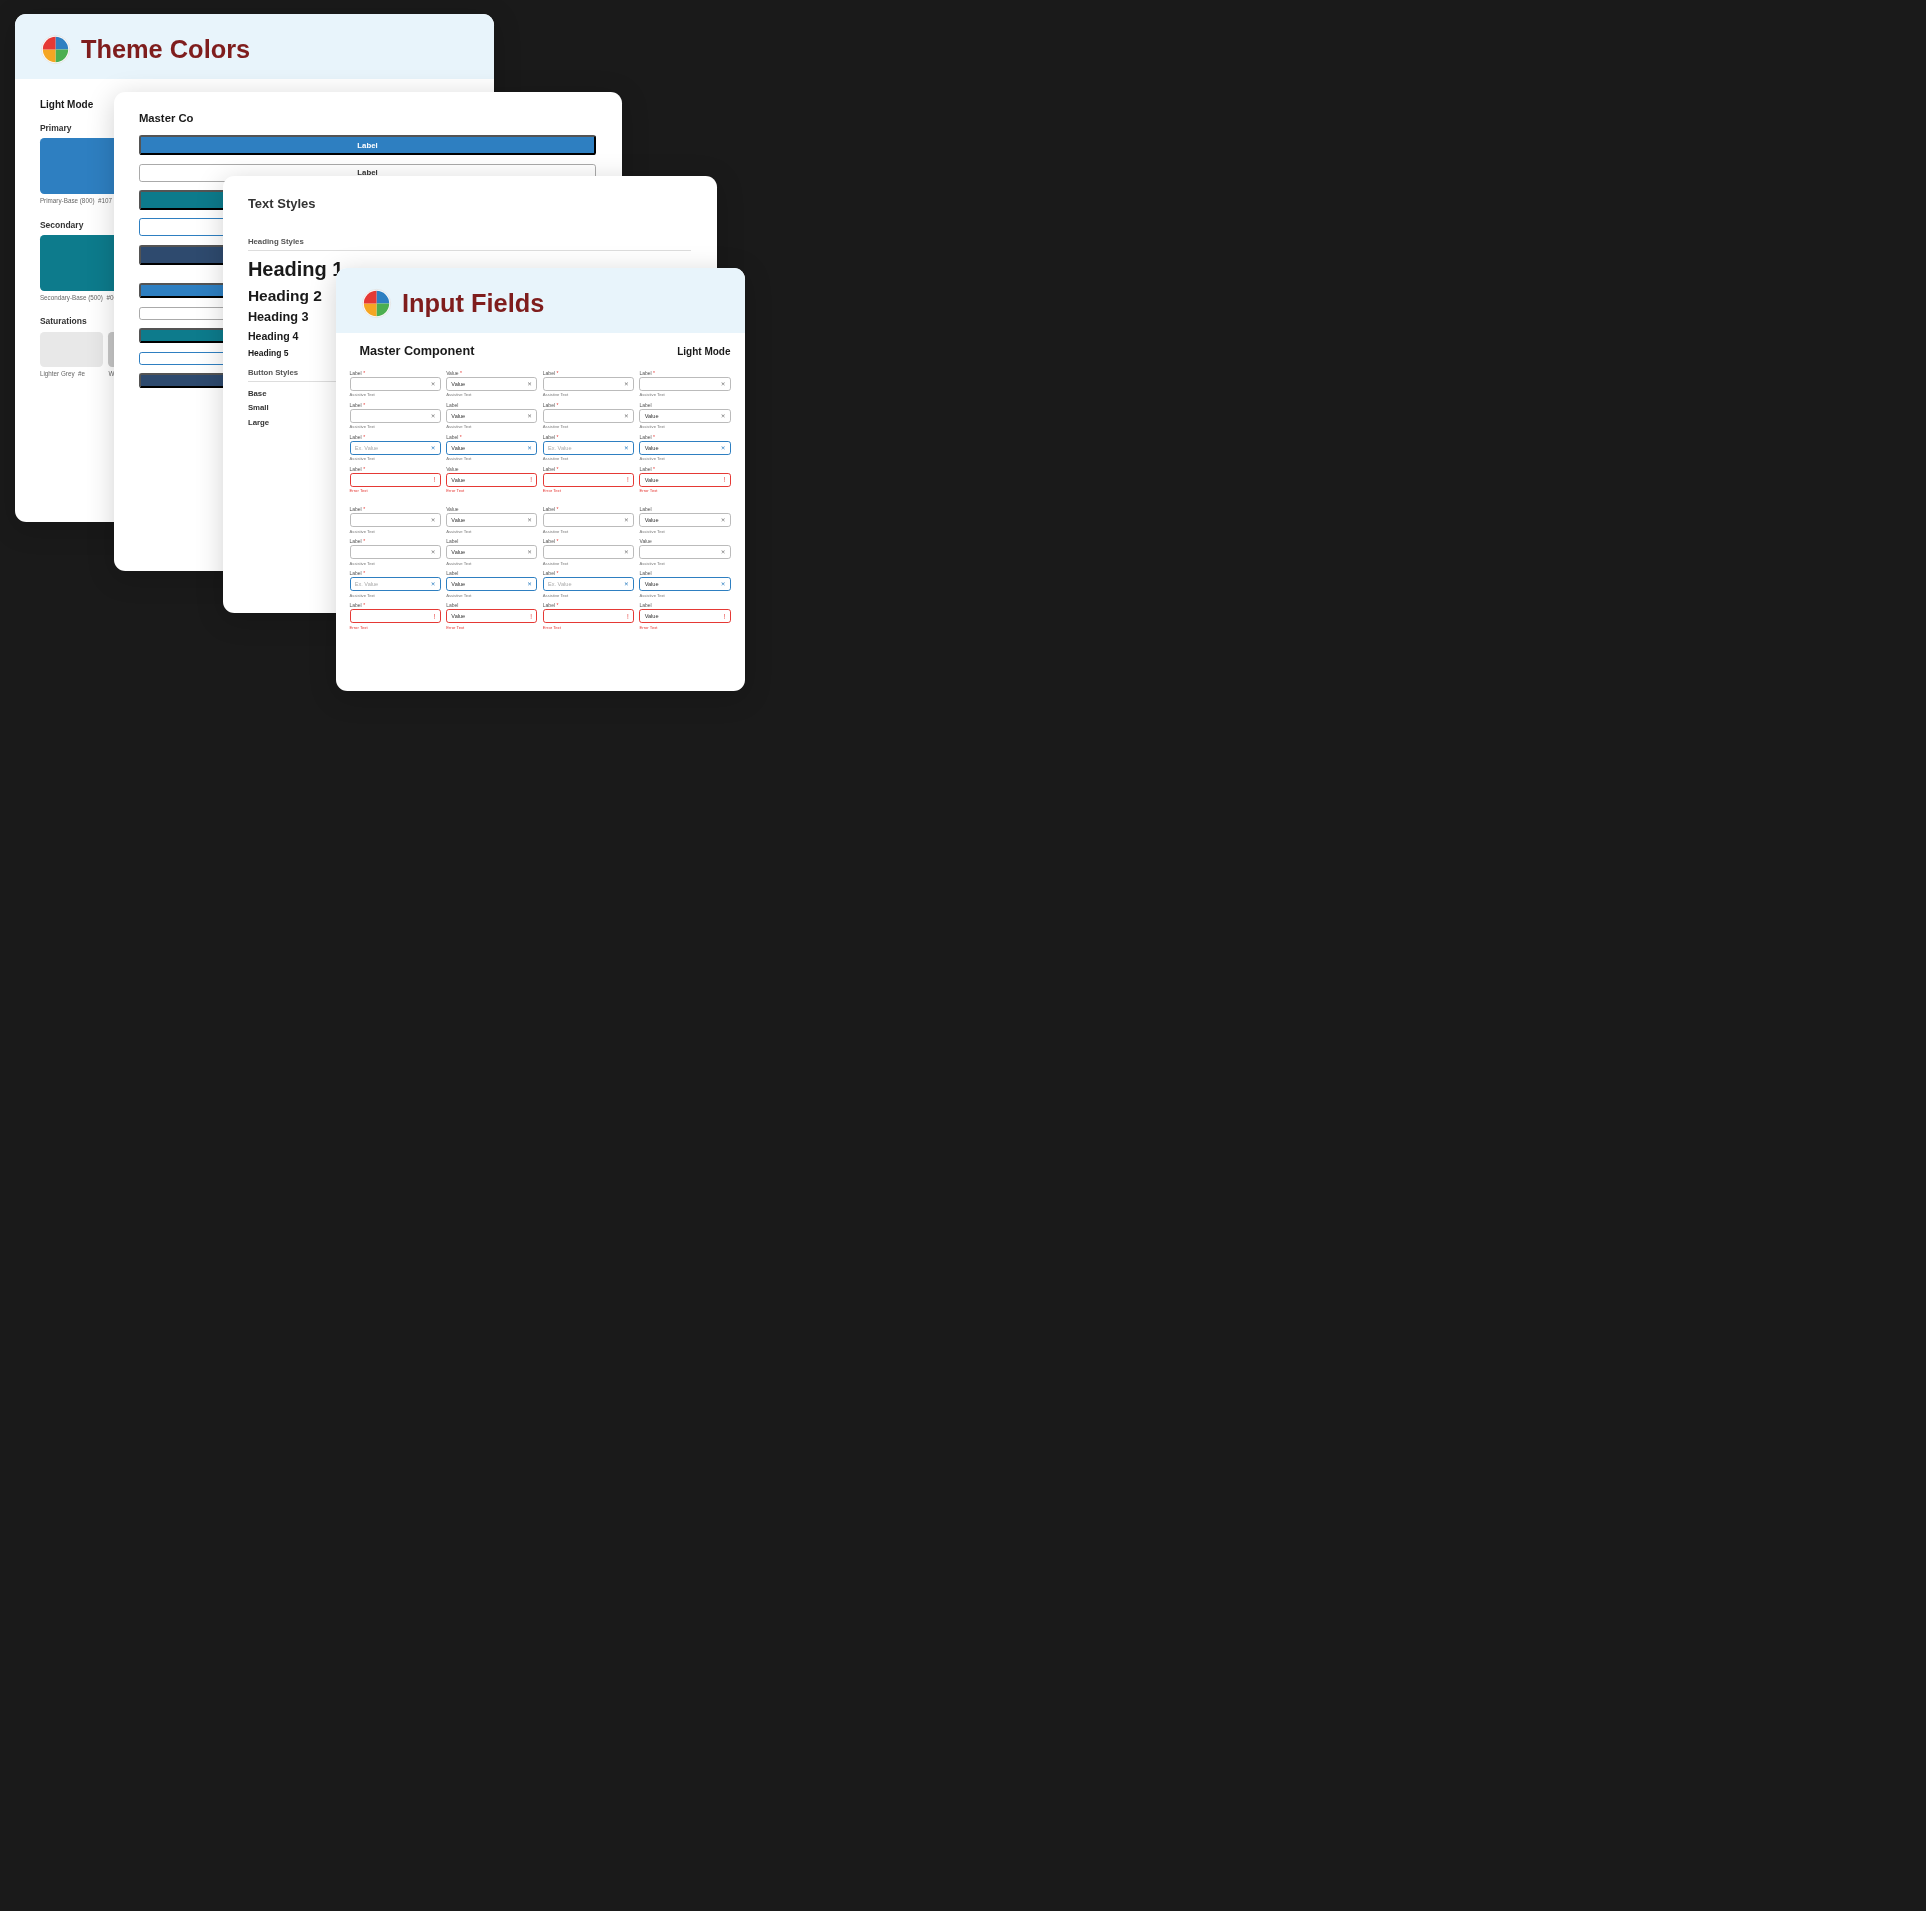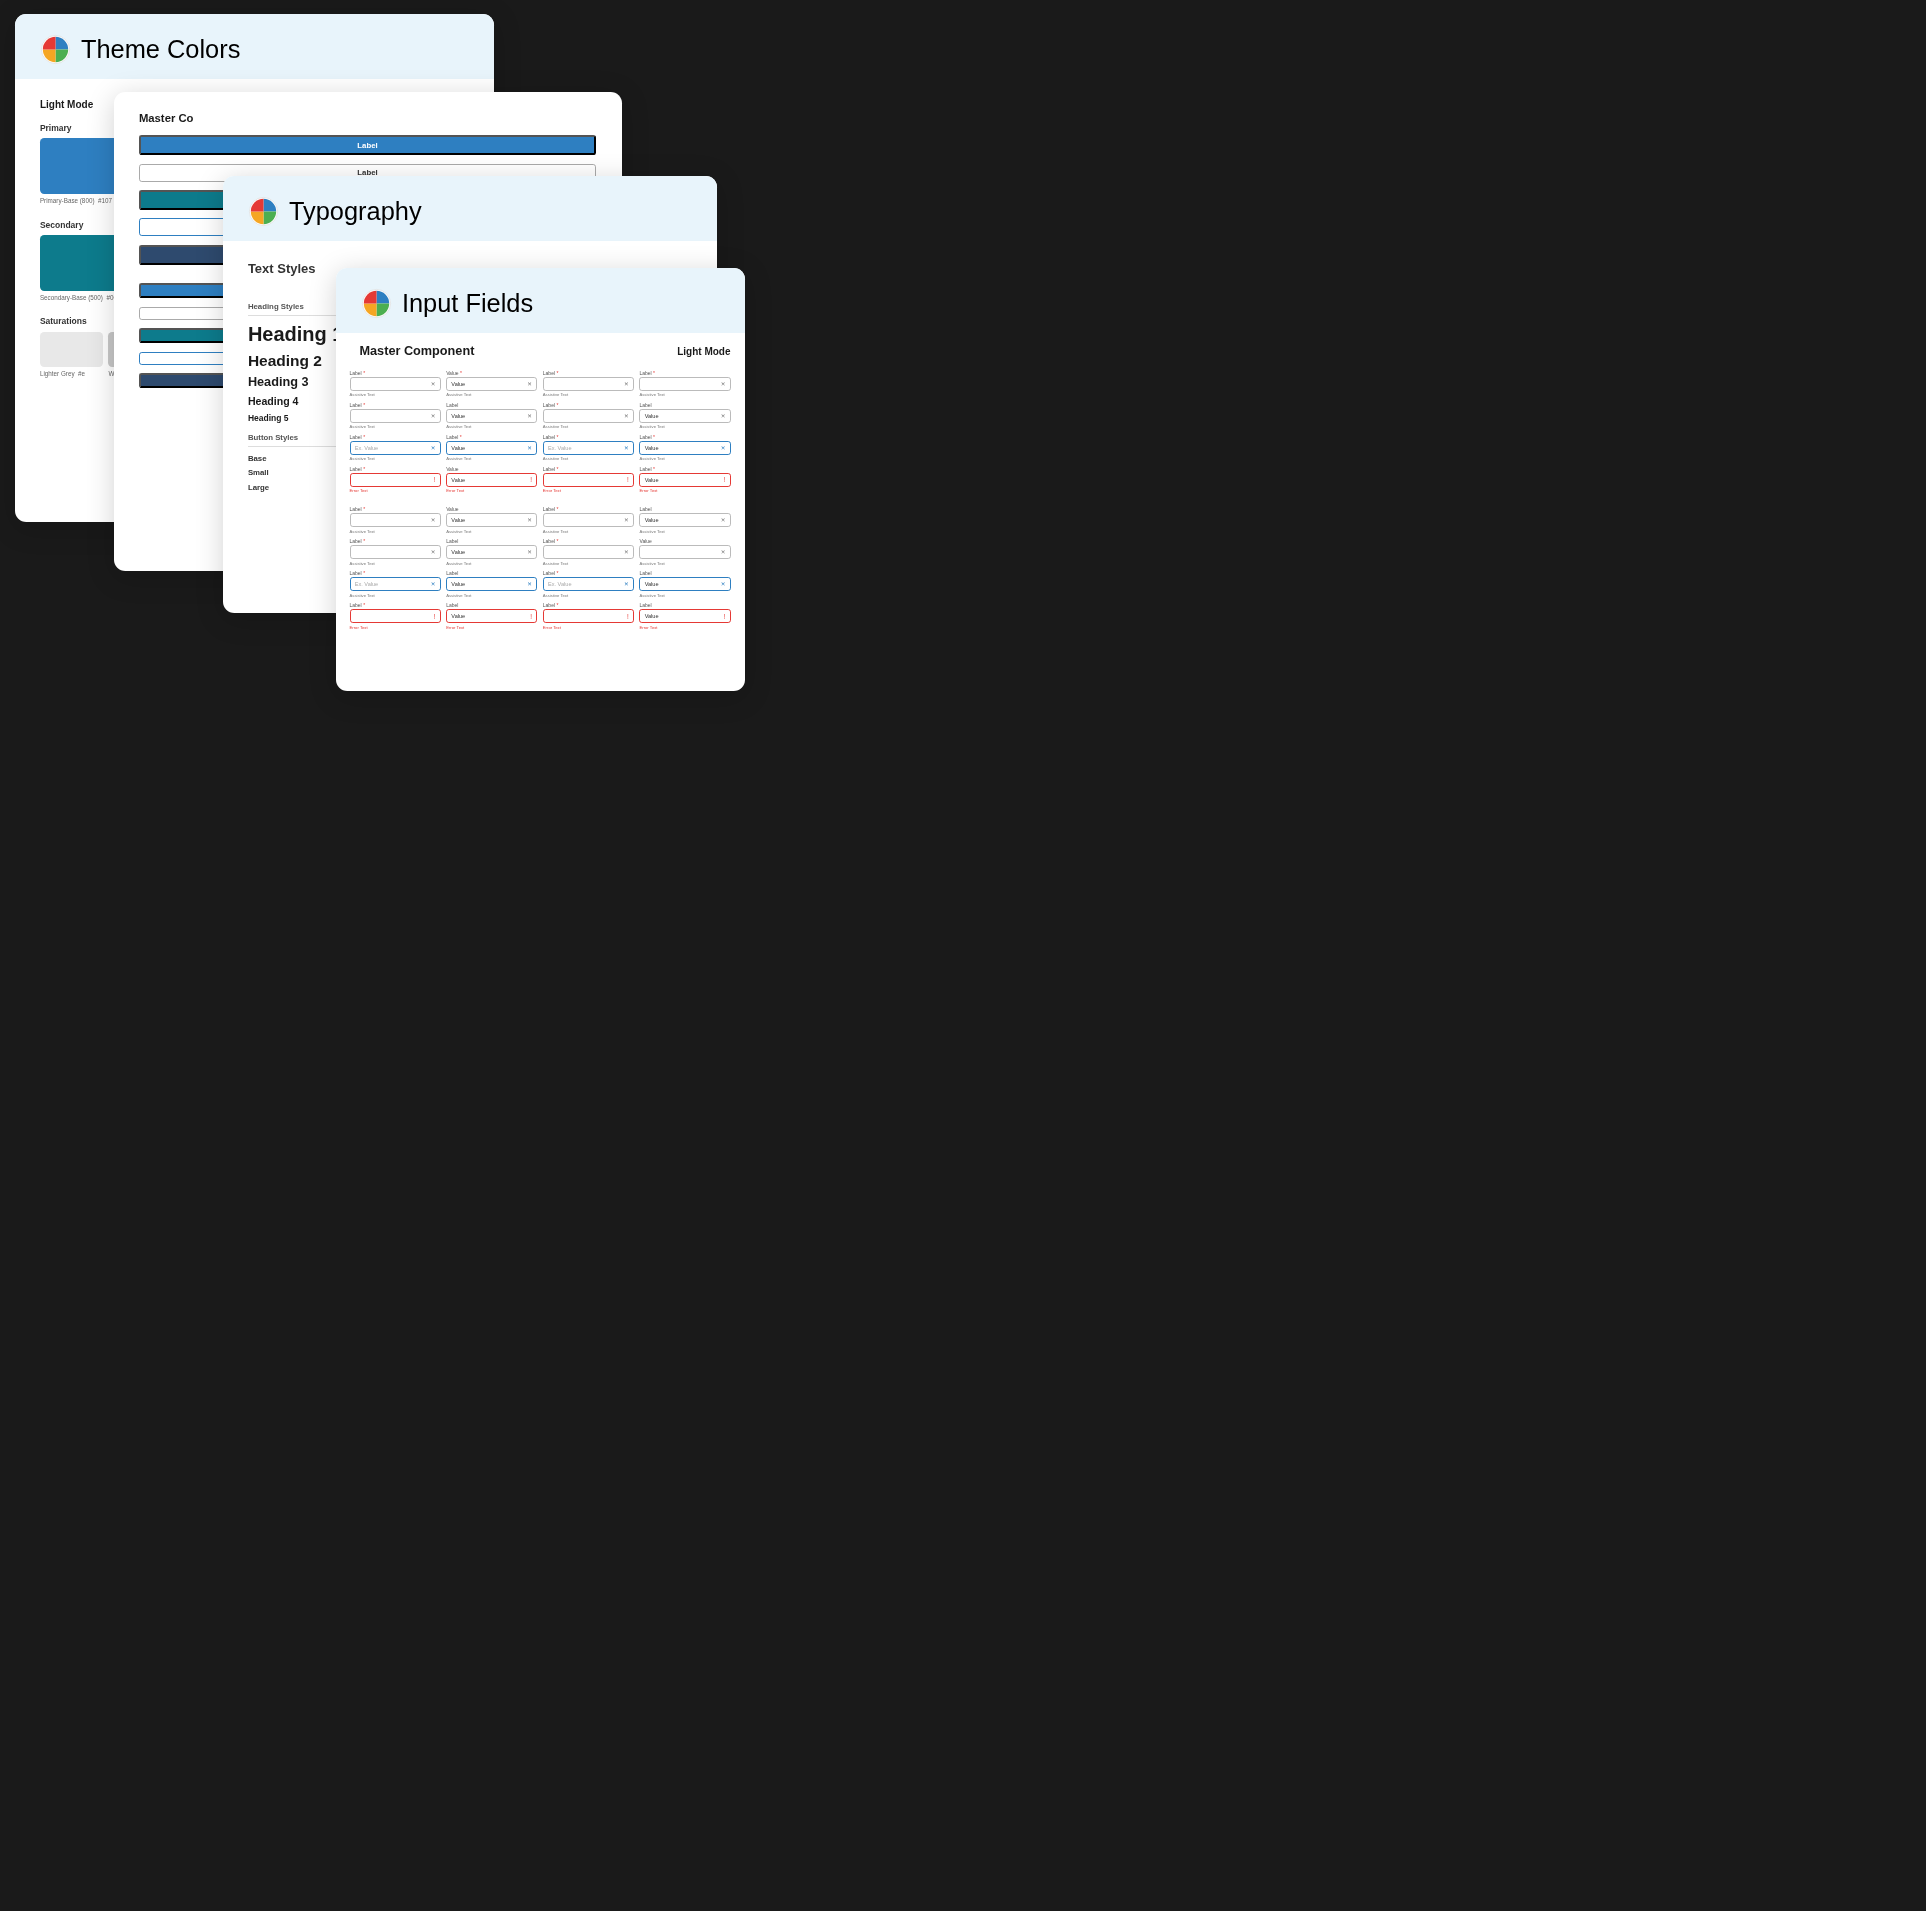--- a/index.html
+++ b/index.html
@@ -27,22 +27,22 @@
     }
     .card-header {
       padding: 20px 25.4px 14px;
       background: #e8f4fb;
       display: flex;
       align-items: center;
       gap: 10px;
     }
     .card-header h1 {
       font-size: 25.4px;
-      font-weight: 400;
-      color: #000000;
+      font-weight: 700;
+      color: #7f1d1d;
     }
     .logo-icon {
       width: 31px;
       height: 31px;
     }
     .card-body {
       padding: 20px 25.4px;
     }
 
     
@@ -204,30 +204,20 @@
         <button class="btn-demo btn-primary btn-sm">Label</button>
         <button class="btn-demo btn-secondary btn-sm">Label</button>
         <button class="btn-demo btn-teal btn-sm">Label</button>
         <button class="btn-demo btn-outline btn-sm">Label</button>
         <button class="btn-demo btn-dark btn-sm">Label</button>
       </div>
     </div>
   </div>
 
   <div class="card card-typography">
-    <div class="card-header">
-      <svg class="logo-icon" viewBox="0 0 44 44">
-        <circle cx="22" cy="22" r="20" fill="#fff" stroke="#ddd" stroke-width="1"></circle>
-        <path d="M22 4 A18 18 0 0 1 40 22 L22 22 Z" fill="#2e7fc1"></path>
-        <path d="M22 22 L40 22 A18 18 0 0 1 22 40 Z" fill="#4caf50"></path>
-        <path d="M22 22 L22 40 A18 18 0 0 1 4 22 Z" fill="#f5a623"></path>
-        <path d="M22 22 L4 22 A18 18 0 0 1 22 4 Z" fill="#e53935"></path>
-      </svg>
-      <h1>Typography</h1>
-    </div>
     <div class="card-body">
       <div class="text-styles-label">Text Styles</div>
       <div class="heading-styles-label">Heading Styles</div>
 
       <div class="heading-demo h1-demo">Heading 1</div>
       <div class="heading-demo h2-demo">Heading 2</div>
       <div class="heading-demo h3-demo">Heading 3</div>
       <div class="heading-demo h4-demo">Heading 4</div>
       <div class="heading-demo h5-demo">Heading 5</div>
 

